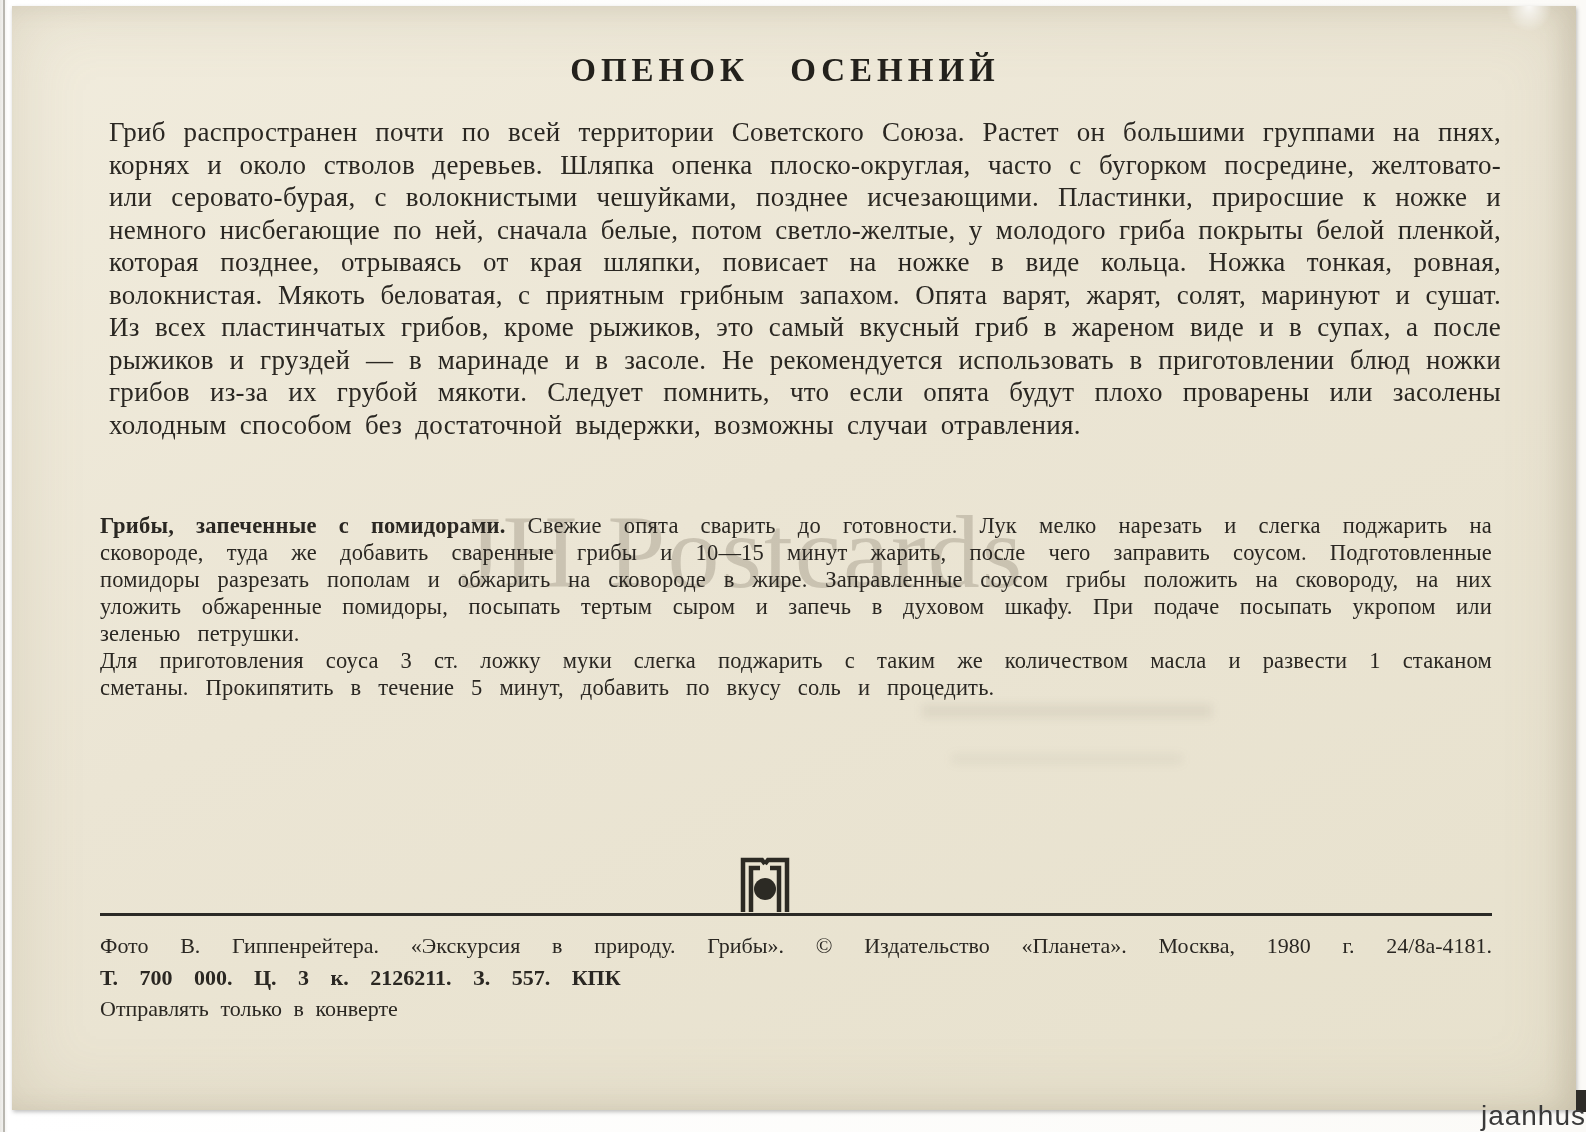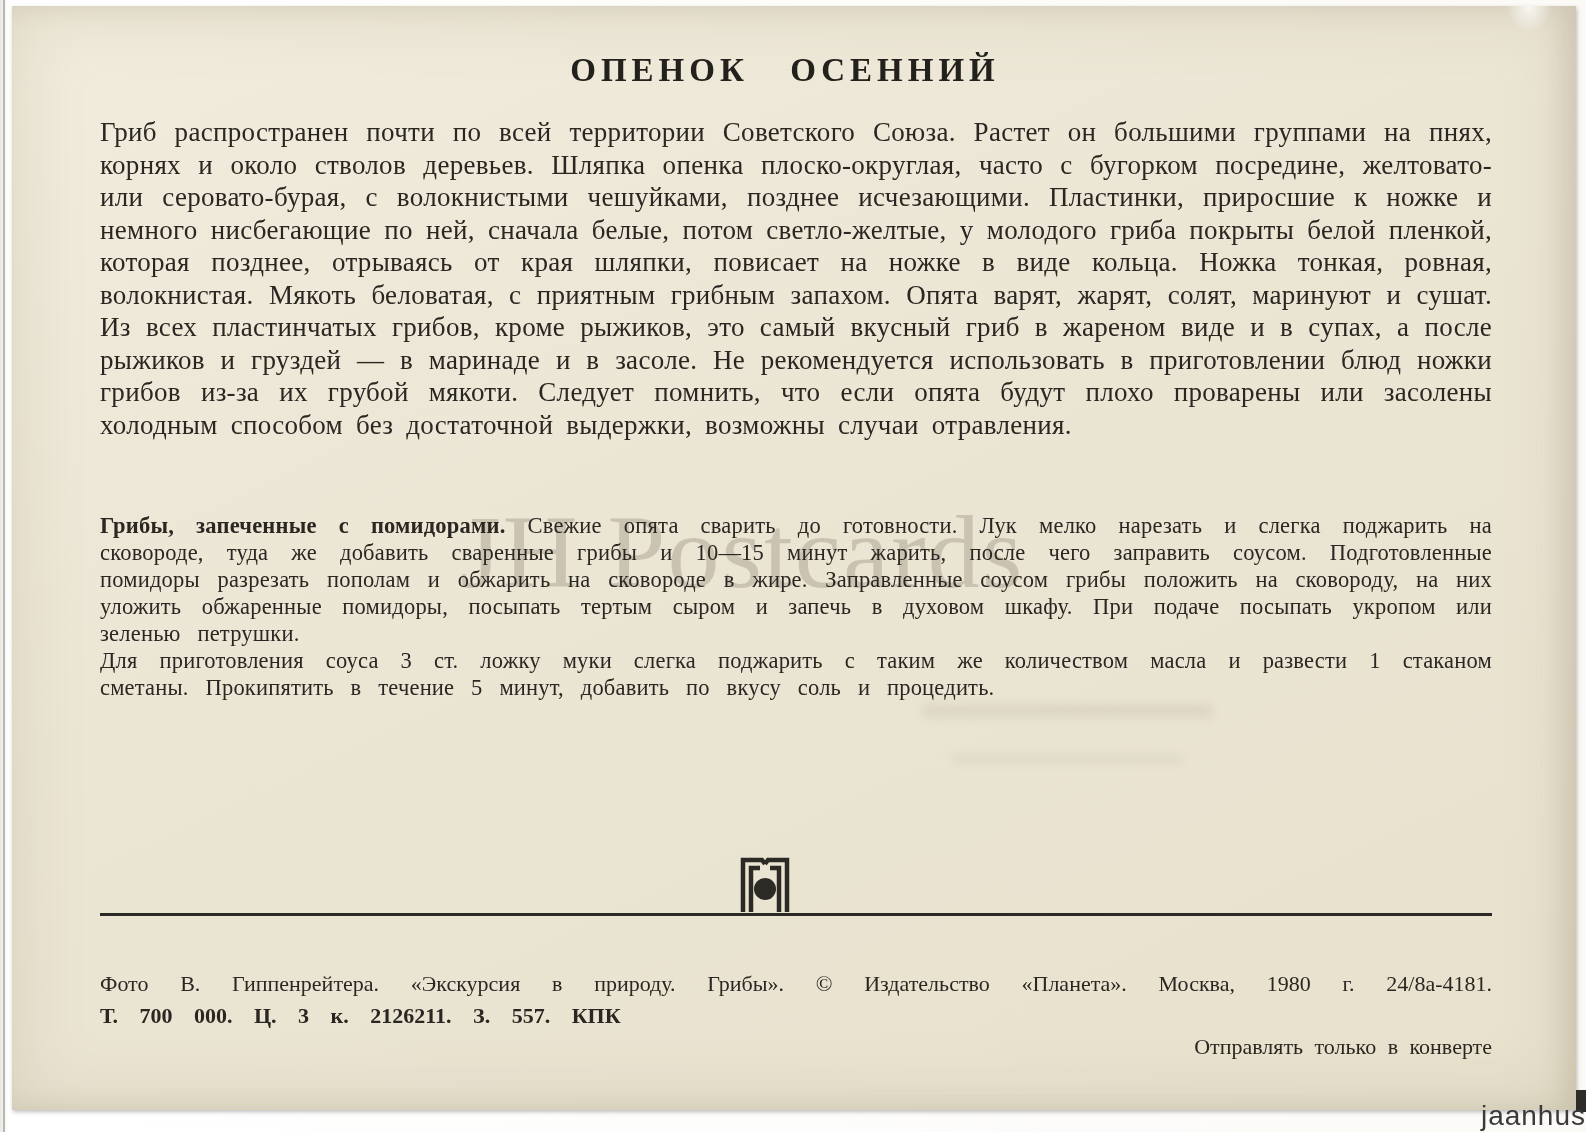--- a/index.html
+++ b/index.html
@@ -46,21 +46,21 @@
   .content{position:relative;z-index:1;height:100%;}
   .card-title{
     position:absolute;left:0;right:58px;top:46px;
     text-align:center;
     font-size:33px;font-weight:700;
     letter-spacing:5px;word-spacing:28px;
     color:#23211c;
     padding-left:40px;
   }
   .description{
-    position:absolute;left:88px;width:1392px;top:110px;
+    position:absolute;left:97px;width:1392px;top:110px;
     font-size:27px;line-height:32.5px;
     word-spacing:6px;letter-spacing:.3px;
     text-align:justify;
     color:#2a2722;
   }
   .recipe{
     position:absolute;left:88px;width:1392px;top:506px;
     font-size:22.5px;line-height:27px;
     word-spacing:11px;letter-spacing:.2px;
     text-align:justify;
@@ -74,23 +74,23 @@
   }
   .divider-rule{
     position:absolute;left:88px;width:1392px;top:907px;height:3px;
     background:#2b2a26;border:none;margin:0;
   }
   .imprint{
     position:absolute;left:88px;width:1392px;top:924px;
     font-size:22px;line-height:31.5px;
     color:#2a2722;
   }
-  .imprint-line-1{text-align:justify;text-align-last:justify;word-spacing:2px;margin-top:38px;}
+  .imprint-line-1{text-align:justify;text-align-last:justify;word-spacing:2px;}
   .imprint-line-2{word-spacing:16px;font-weight:bold;}
-  .imprint-line-3{word-spacing:6px;text-align:right;}
+  .imprint-line-3{word-spacing:6px;}
   .watermark-jaanhus{
     position:absolute;right:0;bottom:0px;
     font-family:"Liberation Sans","DejaVu Sans",sans-serif;
     font-size:28px;color:#3a3a3a;letter-spacing:1px;
   }
   .corner-mark{
     position:absolute;right:0;top:1090px;width:10px;height:22px;
     background:#2e2c28;
   }
 </style>

